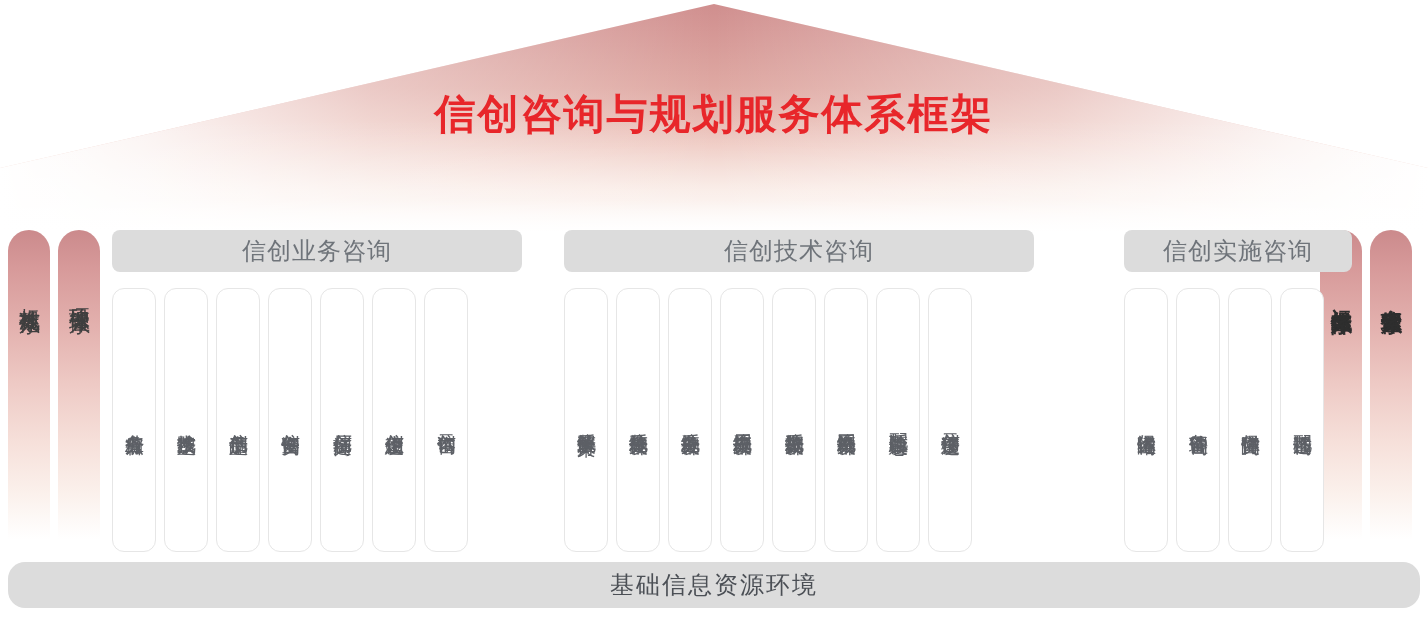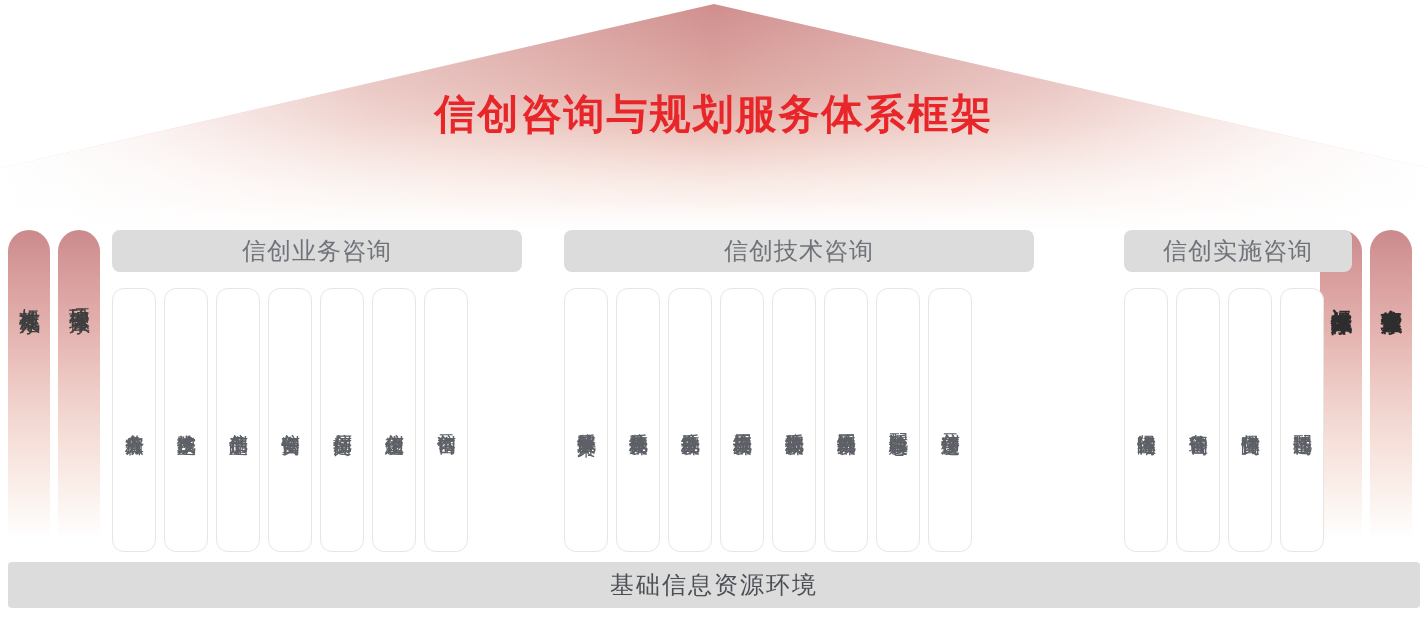--- a/index.html
+++ b/index.html
@@ -148,21 +148,21 @@
   #group-impl .group-header { width: 228px; }
 
   
   .base-bar {
     position: absolute;
     left: 8px;
     top: 562px;
     width: 1412px;
     height: 46px;
     box-sizing: border-box;
-    border-radius: 4px;
+    border-radius: 17px;
     background: #dcdcdc;
     display: flex;
     align-items: center;
     justify-content: center;
     font-size: 24px;
     color: #4b4f55;
     letter-spacing: 2px;
     white-space: nowrap;
   }
 </style>

